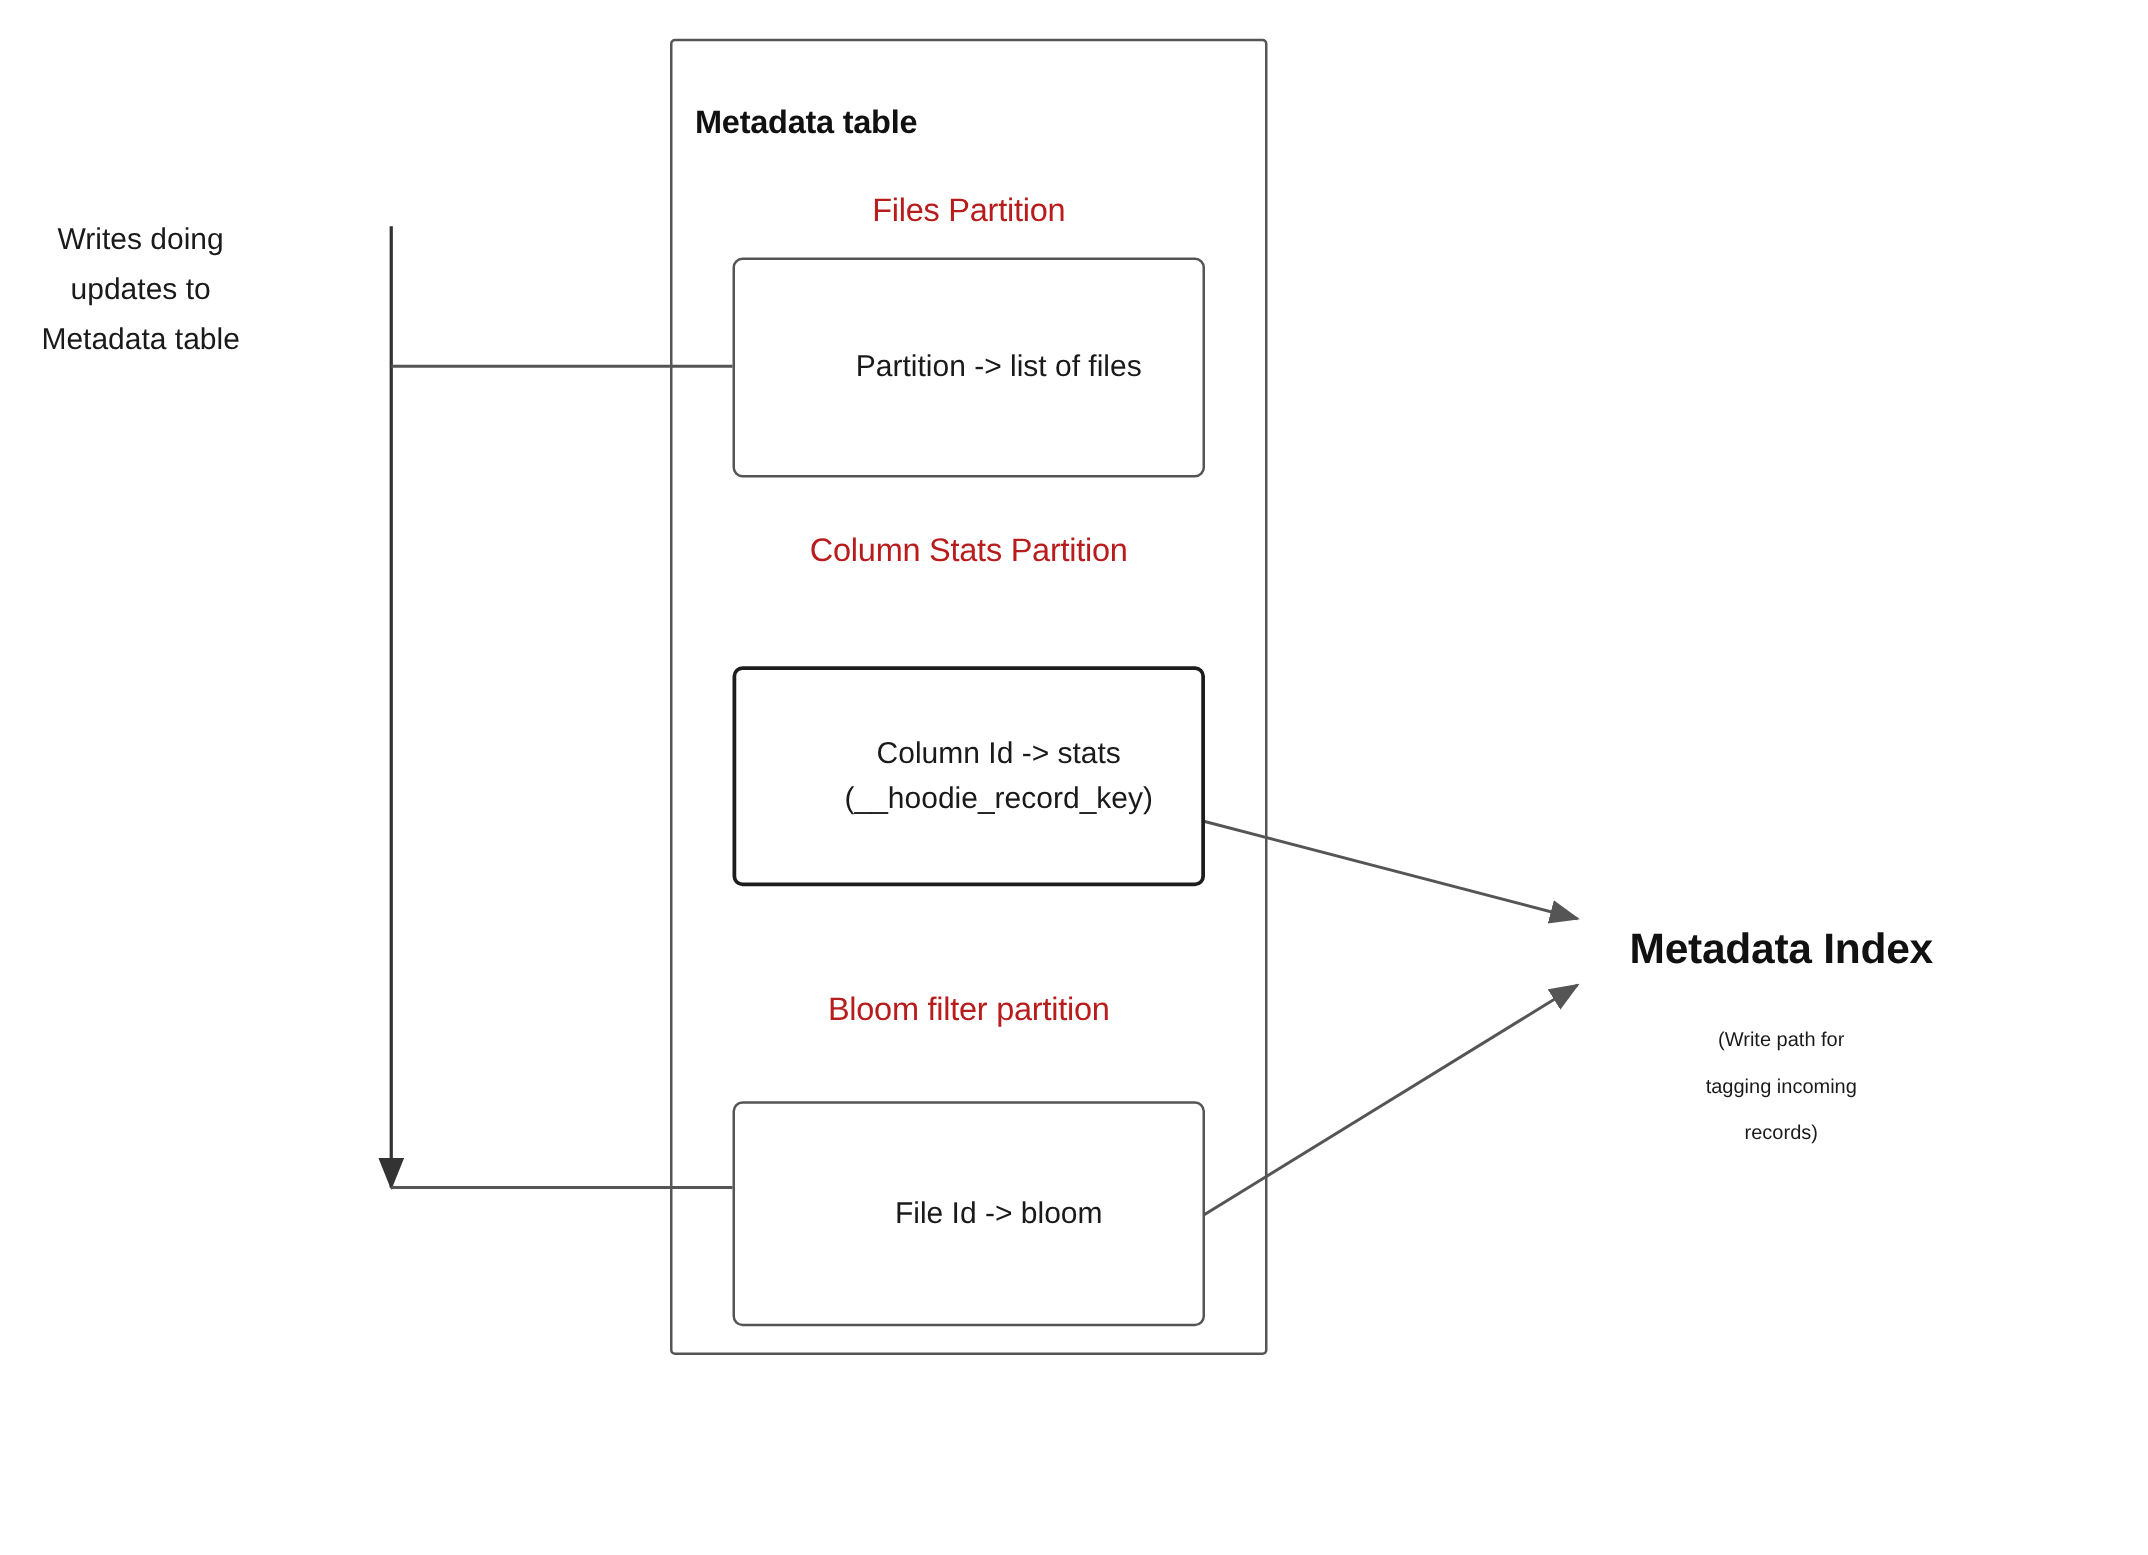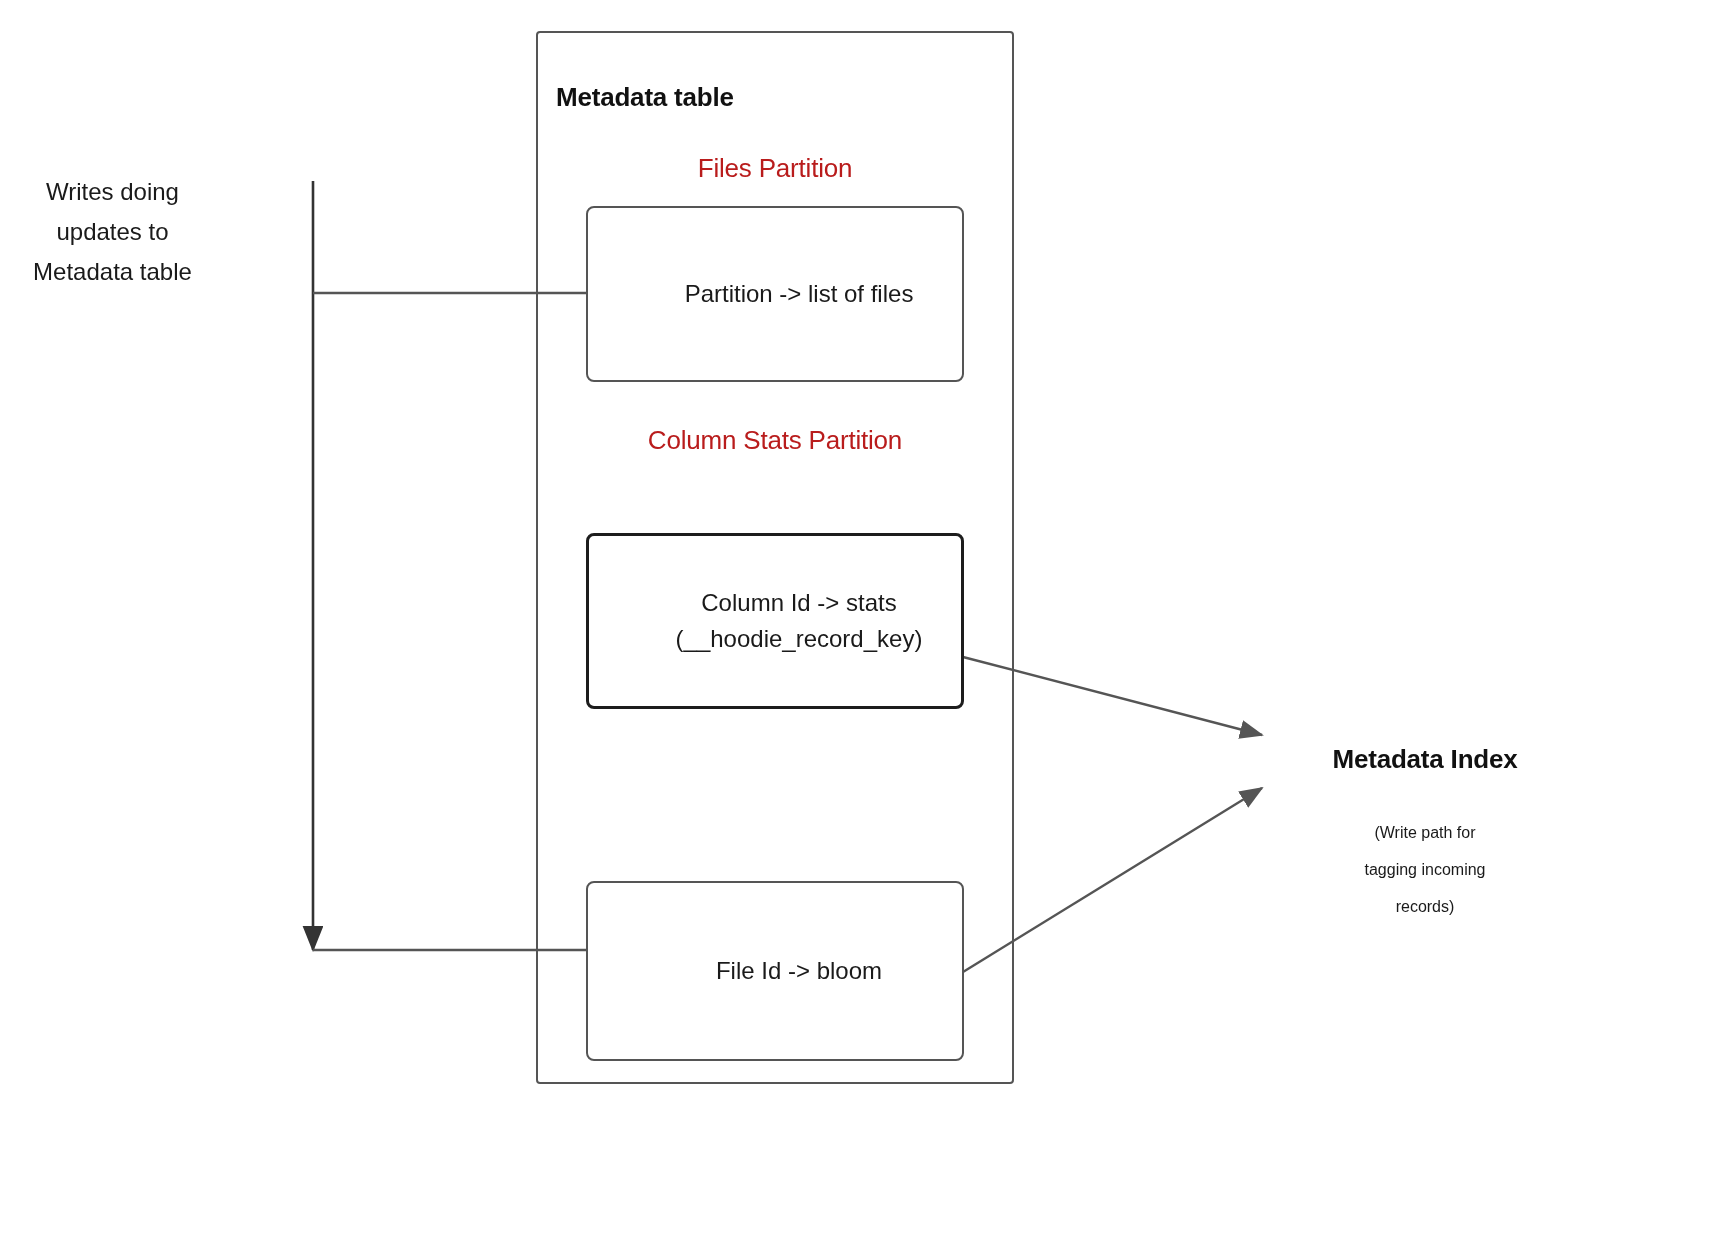--- a/index.html
+++ b/index.html
@@ -93,21 +93,21 @@
     text-align: center;
     color: #1a1a1a;
     white-space: pre-line;
   }
   .lbl-writes {
     left: 10px; top: 172px; width: 205px;
     font-size: 24px; line-height: 40px;
   }
   .lbl-index-title {
     left: 1275px; top: 740px; width: 300px;
-    font-size: 26px; font-weight: bold; line-height: 38px;
+    font-size: 34px; font-weight: bold; line-height: 38px;
     letter-spacing: -0.2px;
     color: #111111;
   }
   .lbl-index-caption {
     left: 1290px; top: 814px; width: 270px;
     font-size: 16px; line-height: 37px;
   }
 </style>
 </head>
 <body>
@@ -147,20 +147,22 @@
     <span class="inner-text">Partition -&gt; list of files</span>
   </div>
 
   <div class="section-title st-colstats">Column Stats
 Partition</div>
   <div class="inner-box box-colstats">
     <span class="inner-text">Column Id  -&gt; stats
 (__hoodie_record_key)</span>
   </div>
 
+  <div class="section-title st-bloom">Bloom filter
+partition</div>
   <div class="inner-box box-bloom">
     <span class="inner-text">File Id -&gt; bloom</span>
   </div>
 
   <div class="free-label lbl-index-title">Metadata Index</div>
   <div class="free-label lbl-index-caption">(Write path for
 tagging incoming
 records)</div>
 
 </div>

